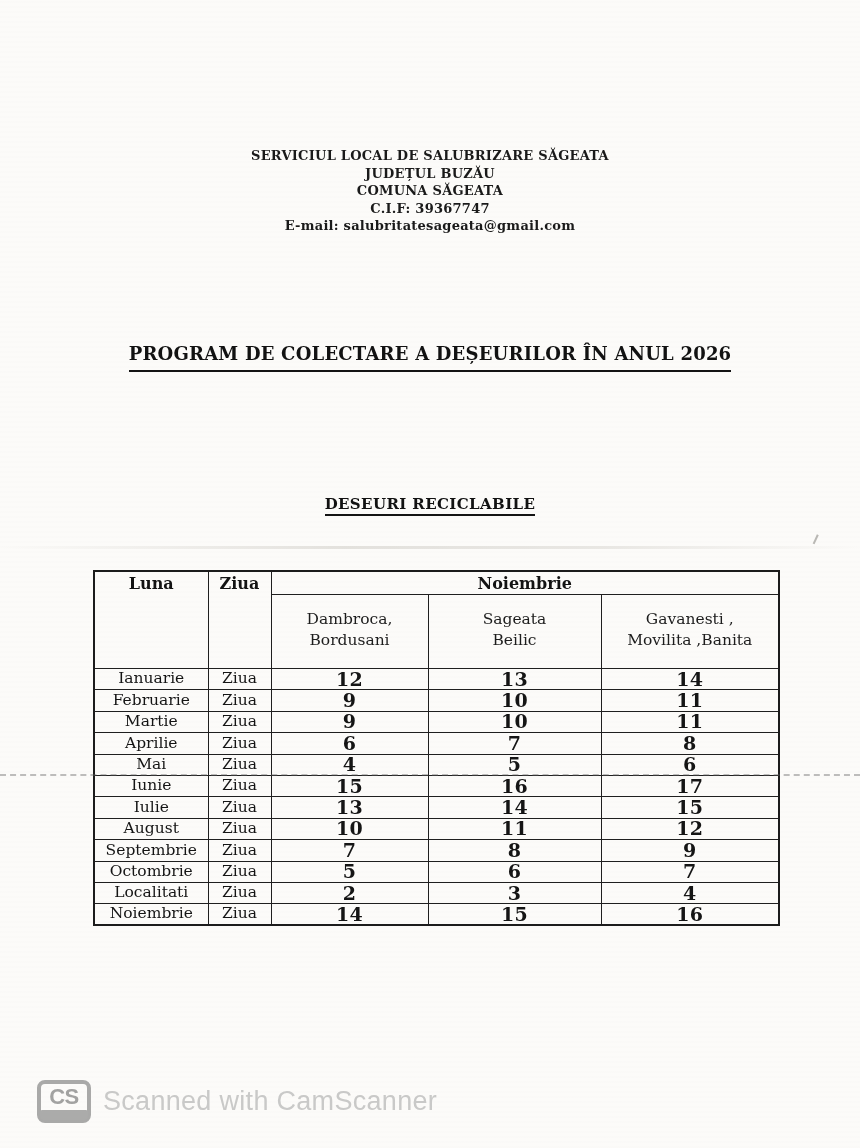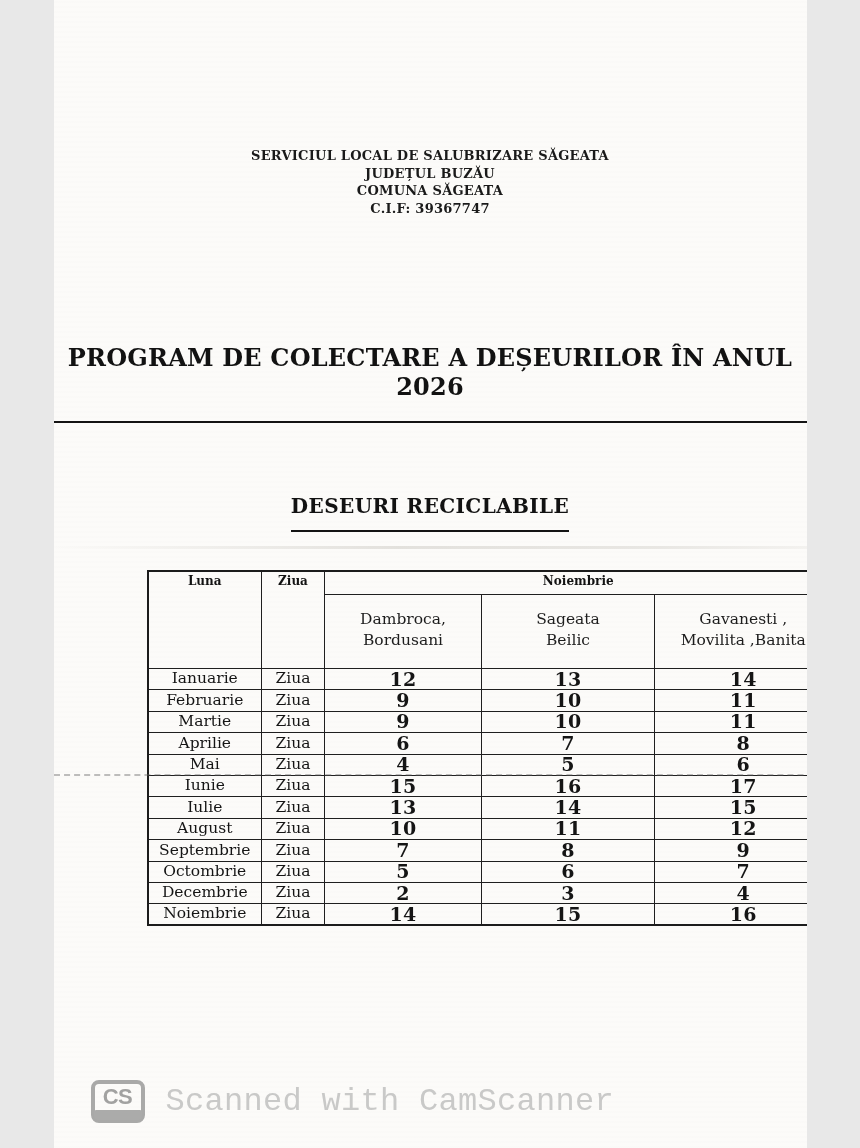--- a/index.html
+++ b/index.html
@@ -1,18 +1,18 @@
 <!DOCTYPE html>
 <html><head>
 <meta charset="utf-8">
 <style>
   html,body{margin:0;padding:0;background:#e8e8e8;}
   .page{
     position:relative;
-    width:753px;height:1148px;
+    width:860px;height:1148px;
     margin:0 auto;
     background:#fcfbf9;
     background-image:repeating-linear-gradient(0deg, rgba(120,120,125,0.012) 0 2px, transparent 2px 5px);
     overflow:hidden;
     font-family:"DejaVu Serif","Liberation Serif",serif;
     color:#161616;
   }
   
   .letterhead{
     position:absolute;top:147px;left:0;right:0;
@@ -24,56 +24,56 @@
     color:#1a1a1a;
   }
   
   .doc-title{
     position:absolute;top:343px;left:0;right:0;
     text-align:center;
   }
   .doc-title span{
     display:inline-block;
     font-weight:bold;
-    font-size:24px;
+    font-size:18px;
     letter-spacing:0.2px;
     border-bottom:2.5px solid #141414;
-    padding-bottom:20px;
+    padding-bottom:6px;
     color:#121212;
   }
   
   .section-title{
     position:absolute;top:494px;left:0;right:0;
     text-align:center;
   }
   .section-title span{
     display:inline-block;
     font-weight:bold;
-    font-size:20px;
+    font-size:15px;
     letter-spacing:0.4px;
     border-bottom:2.5px solid #141414;
-    padding-bottom:12px;
+    padding-bottom:1px;
     color:#121212;
   }
   
   table.schedule{
     position:absolute;left:93px;top:570px;
     width:685px;
     border-collapse:collapse;
     table-layout:fixed;
     border:2.5px solid #1c1c1c;
   }
   table.schedule th, table.schedule td{
     border:1.8px solid #1f1f1f;
     padding:0;
     text-align:center;
     overflow:hidden;
   }
   tr.head-row th{
-    font-size:12px;
+    font-size:16px;
     font-weight:bold;
     vertical-align:top;
     padding-top:2px;
     height:20px;
     color:#131313;
   }
   tr.subhead-row th{
     font-weight:normal;
     font-size:15.5px;
     vertical-align:top;
@@ -103,21 +103,21 @@
     background:linear-gradient(90deg, rgba(205,202,196,0) 0%, rgba(198,195,188,0.45) 40%, rgba(198,195,188,0.35) 70%, rgba(205,202,196,0) 100%);
   }
   .scan-speck{
     position:absolute;left:809px;top:533px;width:6px;height:10px;
     border-right:2px solid rgba(120,118,112,0.5);
     transform:rotate(25deg);
   }
   
   .footer{
     position:absolute;left:37px;top:1080px;
-    display:flex;align-items:center;gap:21px;
+    display:flex;align-items:center;gap:12px;
   }
   .cs-logo{
     position:relative;
     width:46px;height:35px;
     border:4px solid #a9a9a8;
     border-radius:8px;
     display:flex;justify-content:center;
   }
   .cs-logo .cs-letters{
     font-family:"Liberation Sans",sans-serif;
@@ -126,36 +126,37 @@
     line-height:25px;
     color:#a2a2a1;
     letter-spacing:-0.5px;
   }
   .cs-logo .cs-bar{
     position:absolute;left:-1px;right:-1px;bottom:-1px;height:10px;
     background:#ababaa;
     border-radius:2px 2px 4px 4px;
   }
   .footer-text{
-    font-family:Liberation Mono, monospace;
-    font-size:32px;
+    font-family:Liberation Sans, sans-serif;
+    font-size:27px;
     color:#c9c9c8;
     letter-spacing:0.3px;
   }
 </style>
 </head>
 <body>
 
 <div class="page">
 
   <div class="letterhead">
     <div>SERVICIUL LOCAL DE SALUBRIZARE SĂGEATA</div>
     <div>JUDEȚUL BUZĂU</div>
     <div>COMUNA SĂGEATA</div>
     <div>C.I.F: 39367747</div>
+    <div>E-mail: salubritatesageata@gmail.com</div>
   </div>
 
   <div class="doc-title">
     <span>PROGRAM DE COLECTARE A DEȘEURILOR ÎN ANUL 2026</span>
   </div>
 
   <div class="section-title">
     <span>DESEURI RECICLABILE</span>
   </div>
 
@@ -253,21 +254,21 @@
         <td class="num">9</td>
       </tr>
       <tr>
         <td>Octombrie</td>
         <td>Ziua</td>
         <td class="num">5</td>
         <td class="num">6</td>
         <td class="num">7</td>
       </tr>
       <tr>
-        <td>Decembrie</td>
+        <td>Localitati</td>
         <td>Ziua</td>
         <td class="num">2</td>
         <td class="num">3</td>
         <td class="num">4</td>
       </tr>
       <tr>
         <td>Noiembrie</td>
         <td>Ziua</td>
         <td class="num">14</td>
         <td class="num">15</td>

